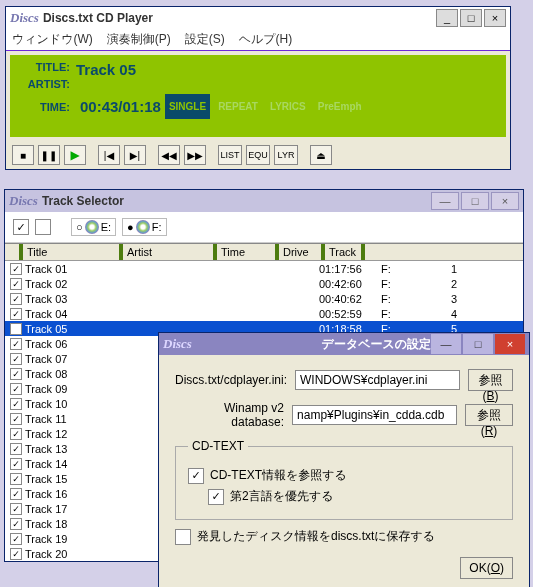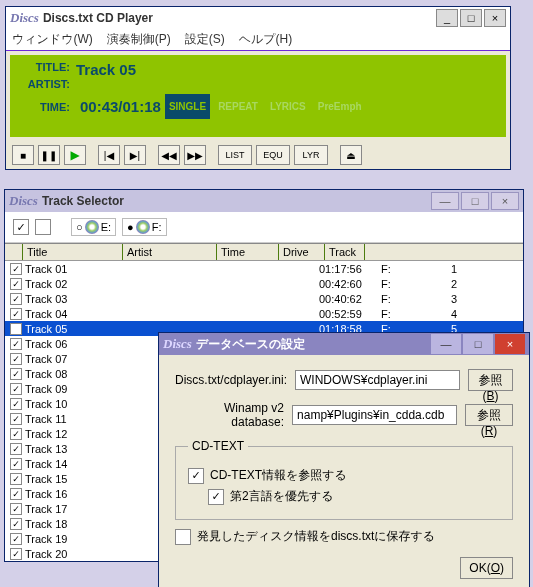--- a/index.html
+++ b/index.html
@@ -4,50 +4,50 @@
 <style>
 * { box-sizing: border-box; font-family: "MS PGothic", "Meiryo", sans-serif; }
 body { margin: 0; background: #d4d0e8; width: 533px; height: 587px; overflow: hidden; position: relative; }
 .window { position: absolute; background: #ece9d8; border: 1px solid #0a246a; }
 .titlebar { display: flex; align-items: center; padding: 2px 4px; font-size: 12px; height: 22px; }
 .tb-player { background: #fff; }
 .tb-selector { background: #c6c3e0; color: #333; }
 .tb-settings { background: #8a85c0; color: #fff; }
 .tb-logo { color: #7878b0; font-family: Georgia, serif; font-style: italic; font-weight: bold; margin-right: 4px; font-size: 13px; }
 .tb-title { flex: 1; color: #333; font-weight: bold; }
-.tb-settings .tb-title { color: #fff; }
+.tb-settings .tb-title { color: #fff; text-align: right; }
 .tb-btns { display: flex; gap: 2px; }
 .tb-btn { width: 22px; height: 18px; background: #ddd; border: 1px solid #888; display: flex; align-items: center; justify-content: center; font-size: 11px; cursor: pointer; }
 .tb-btn.sel { background: #d4cfe6; border: 1px solid #9a95c0; color: #555; width: 28px; }
 .tb-btn.set { background: #bab5e0; border: none; width: 30px; height: 20px; color: #333; }
 .tb-btn.close-red { background: #d04030; color: #fff; }
 .menubar { background: #fff; padding: 2px 6px; font-size: 12px; color: #333; display: flex; gap: 14px; border-bottom: 1px solid #6d28d9; }
 .display { background: #8fc400; margin: 4px; padding: 6px 10px; font-family: "Courier New", monospace; font-size: 13px; font-weight: bold; color: #0a4a6a; min-height: 82px; position: relative; }
 .disp-row { display: flex; }
 .disp-label { color: #0a4a6a; font-weight: bold; font-size: 11px; width: 56px; text-align: right; padding-right: 6px; }
 .disp-val { color: #0a4a6a; font-weight: bold; font-size: 15px; }
 .disp-sub { font-size: 14px; margin-left: 60px; }
 .disp-time-row { display: flex; align-items: center; margin-top: 4px; }
 .disp-time { font-size: 15px; font-weight: bold; color: #0a4a6a; margin-left: 4px; }
 .badge { font-size: 10px; font-weight: bold; padding: 7px 4px; margin-left: 4px; }
 .badge-single { background: #0a4a6a; color: #8fc400; }
 .badge-off { color: #a8d860; }
 .controls { display: flex; align-items: center; padding: 4px 6px; gap: 4px; background: #ece9d8; }
 .ctrl-btn { width: 22px; height: 20px; background: #f4f2e8; border: 1px solid #888; display: flex; align-items: center; justify-content: center; font-size: 10px; cursor: pointer; }
-.ctrl-btn.wide { width: 34px; font-size: 9px; }
+.ctrl-btn.wide { width: 24px; font-size: 9px; }
 .play-icon { color: #0a0; font-size: 12px; }
 .sep { width: 4px; }
 .track-window { left: 4px; top: 189px; width: 520px; }
 .toolbar { background: #fff; padding: 6px 8px; display: flex; align-items: center; gap: 6px; border-bottom: 1px solid #ccc; }
 .chkbox { width: 16px; height: 16px; border: 1px solid #888; background: #fff; display: inline-flex; align-items: center; justify-content: center; font-size: 11px; }
 .drive-sel { display: flex; align-items: center; gap: 2px; border: 1px solid #bbb; padding: 1px 4px; font-size: 11px; }
 .cd-ico { width: 14px; height: 14px; border-radius: 50%; background: radial-gradient(circle, #fff 20%, #9c6 40%, #69c 60%, #c69 80%); }
 .tracklist { background: #fff; font-size: 11px; border-top: 1px solid #888; }
 .tl-head { display: flex; background: #ece9d8; border-bottom: 1px solid #999; }
-.tl-head > div { padding: 2px 4px; border-right: 1px solid #4d7c0f; font-size: 11px; }
+.tl-head > div { padding: 2px 4px; border-right: 4px solid #4d7c0f; font-size: 11px; }
 .tl-row { display: flex; align-items: center; padding: 0 2px; height: 15px; }
 .tl-row.selected { background: #0a50d0; color: #fff; }
 .col-chk { width: 18px; display: flex; justify-content: center; }
 .col-title { width: 100px; }
 .col-artist { width: 94px; }
 .col-album { width: 100px; }
 .col-time { width: 62px; }
 .col-drive { width: 46px; }
 .col-track { width: 40px; text-align: right; padding-right: 10px; }
 .settings-window { left: 158px; top: 332px; width: 372px; }

